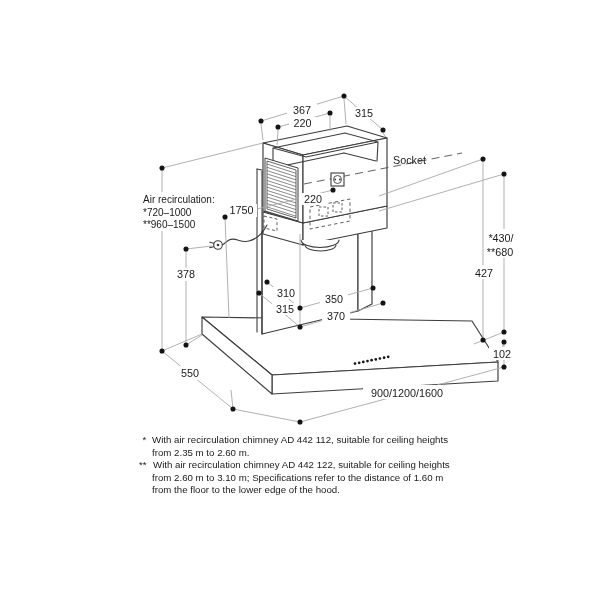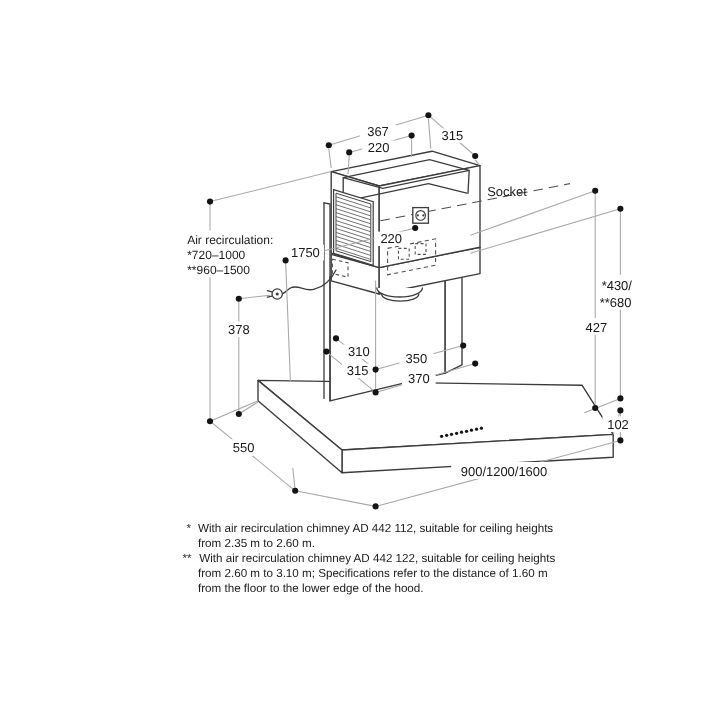--- a/index.html
+++ b/index.html
@@ -1,17 +1,17 @@
 <!DOCTYPE html>
 <html><head>
 <meta charset="utf-8">
 <style>
   html,body{margin:0;padding:0;background:#ffffff;}
   .page{position:relative;width:536px;height:600px;background:#ffffff;overflow:hidden;
-        font-family:"Liberation Sans", sans-serif;padding-left:13px;}
+        font-family:"Liberation Sans", sans-serif;}
   svg text{fill:#1a1a1a;font-family:"Liberation Sans", sans-serif;}
   .dim-label{font-size:10.8px;}
   .air-label{font-size:10px;}
   .foot{font-size:9.7px;}
   .outline{fill:#ffffff;stroke:#3c3c3c;stroke-width:1.15;stroke-linejoin:round;}
   .edge{stroke:#3c3c3c;stroke-width:1.1;fill:none;stroke-linecap:round;}
   .thin{stroke:#a8a8a8;stroke-width:0.9;fill:none;}
   .dash{stroke:#4f4f4f;stroke-width:0.9;fill:none;}
   .hatch{stroke:#4a4a4a;stroke-width:0.65;}
   .dot{fill:#141414;}

